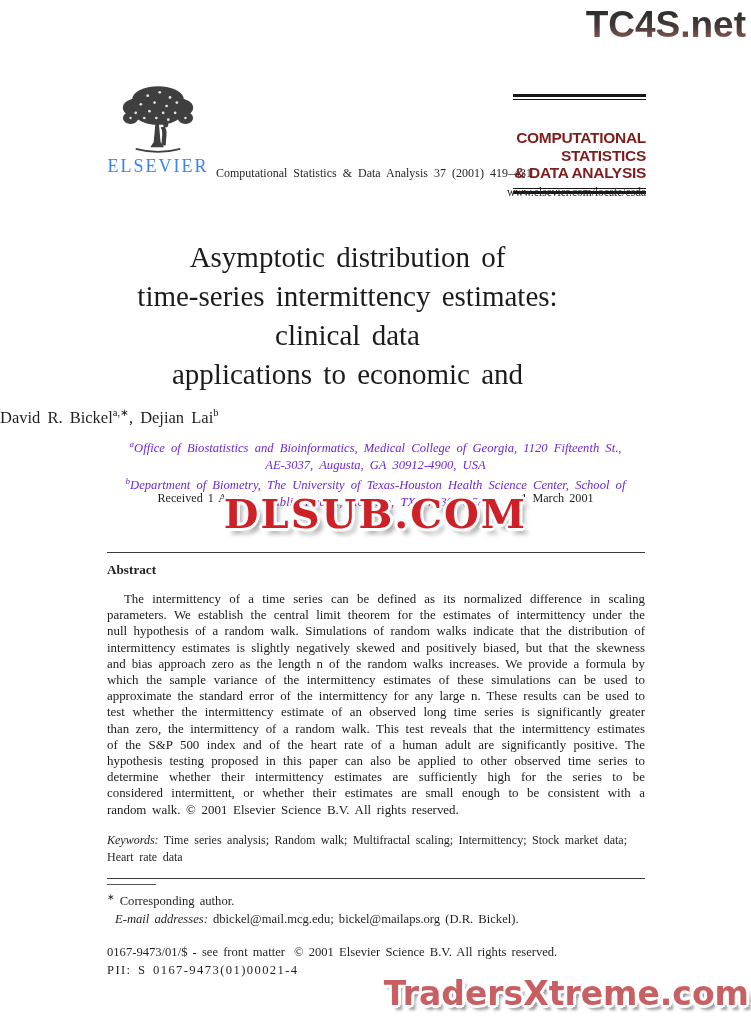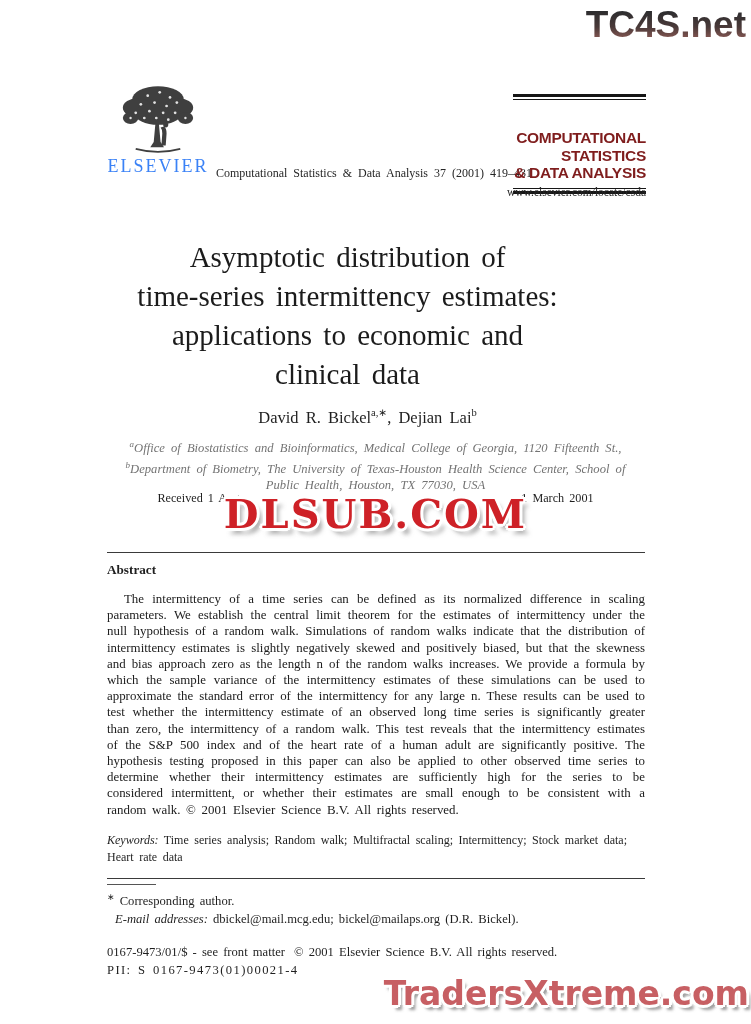--- a/index.html
+++ b/index.html
@@ -78,28 +78,28 @@
 
   
   .title {
     position: absolute; left: 0; top: 238px; width: 695px;
     text-align: center;
     font-size: 29px; line-height: 39px; color: #1b1b1b;
     word-spacing: 4px;
   }
   .authors {
     position: absolute; left: 0; top: 406px; width: 735px;
-    text-align: center; font-size: 16.5px; word-spacing: 3px;
+    font-size: 16.5px; word-spacing: 3px;
   }
   .authors sup { font-size: 10.5px; }
   .affiliations {
     position: absolute; left: 0; top: 436px; width: 751px;
     text-align: center; font-style: italic;
     font-size: 12.6px; line-height: 16.5px; word-spacing: 3px;
-    color: #737373;
+    color: #6d28d9;
   }
   .affiliations sup { font-size: 9px; font-style: italic; }
   .received-row {
     position: absolute; left: 0; top: 491px; width: 751px;
     display: flex; justify-content: center; align-items: baseline;
     font-size: 12.2px; word-spacing: 2px;
   }
   .received-gap { width: 282px; }
 
   
@@ -186,30 +186,31 @@
     <div>&amp; DATA ANALYSIS</div>
   </div>
   <div class="rule-thin-b"></div>
   <div class="rule-thick-b"></div>
 </div>
 <div class="journal-site">www.elsevier.com/locate/csda</div>
 
 <div class="title">
   <div>Asymptotic distribution of</div>
   <div>time-series intermittency estimates:</div>
+  <div>clinical data</div>
   <div>applications to economic and</div>
-  <div>clinical data</div>
 </div>
 
 <div class="authors">
   <span>David R. Bickel</span><sup>a,∗</sup><span>, </span><span>Dejian Lai</span><sup>b</sup>
 </div>
 
 <div class="affiliations">
   <div><sup>a</sup><span>Office of Biostatistics and Bioinformatics, Medical College of Georgia, 1120 Fifteenth St.,</span></div>
+  <div><span>AE-3037, Augusta, GA 30912-4900, USA</span></div>
   <div><sup>b</sup><span>Department of Biometry, The University of Texas-Houston Health Science Center, School of</span></div>
   <div><span>Public Health, Houston, TX 77030, USA</span></div>
 </div>
 
 <div class="received-row">
   <span>Received 1 Aug</span>
   <span class="received-gap"></span>
   <span>1 March 2001</span>
 </div>
 <div class="wm-mid">DLSUB.COM</div>

